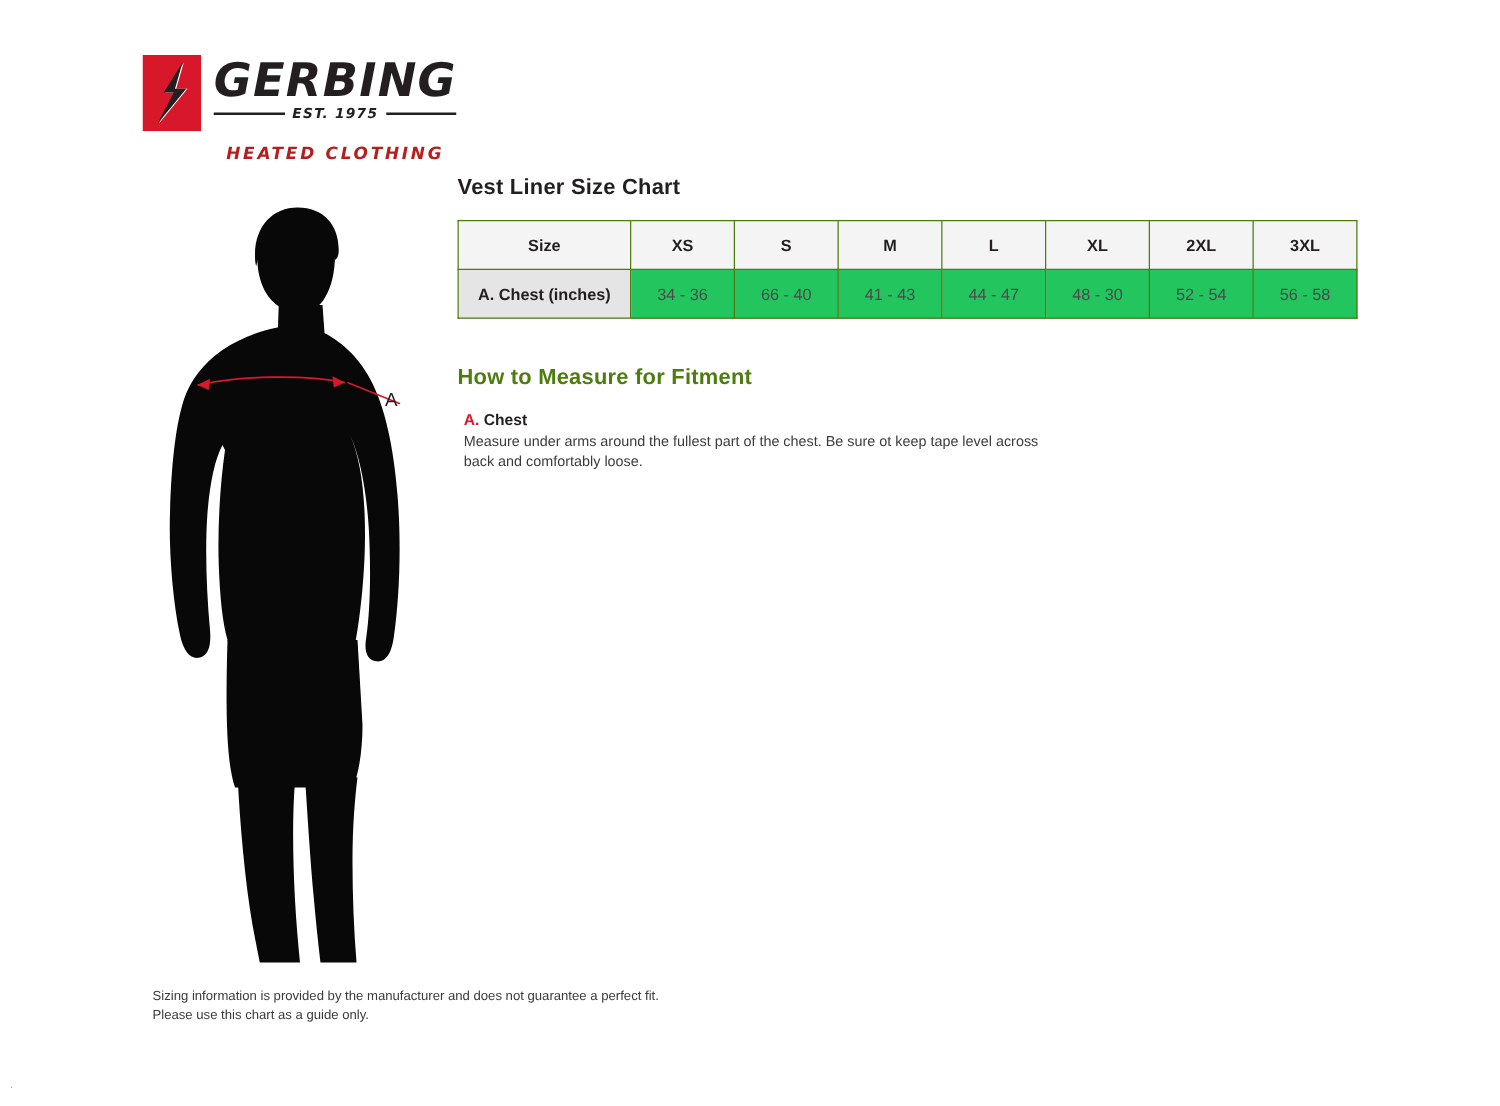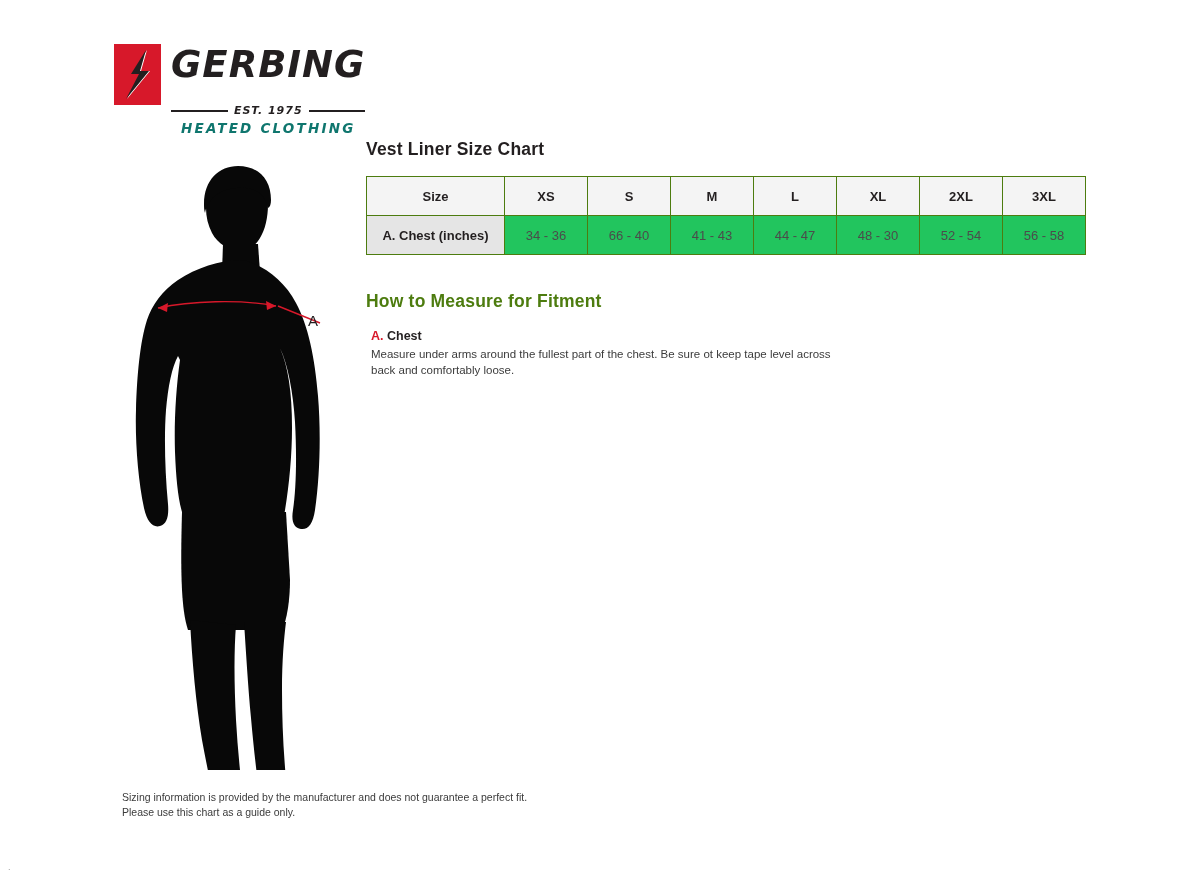--- a/index.html
+++ b/index.html
@@ -45,21 +45,21 @@
     font-style: italic;
     font-size: 37px;
     letter-spacing: 1px;
     line-height: 1;
     color: #231f20;
   }
   .logo-est-row {
     display: flex;
     align-items: center;
     justify-content: center;
-    margin-top: 21px;
+    margin-top: 1px;
   }
   .logo-est-rule {
     height: 2px;
     background: #231f20;
     flex: 1;
   }
   .logo-est {
     font-family: "DejaVu Sans", sans-serif;
     font-weight: bold;
     font-style: italic;
@@ -68,23 +68,23 @@
     padding: 0 6px;
     color: #231f20;
     white-space: nowrap;
   }
   .logo-sub {
     font-family: "DejaVu Sans", sans-serif;
     font-weight: bold;
     font-style: italic;
     font-size: 13.5px;
     letter-spacing: 2.2px;
-    margin-top: 3px;
+    margin-top: 18px;
     text-align: center;
-    color: #0f766e;
+    color: #b91c1c;
     white-space: nowrap;
   }
 
   
   .figure {
     position: absolute;
     left: 120px;
     top: 160px;
     width: 230px;
     height: 610px;

